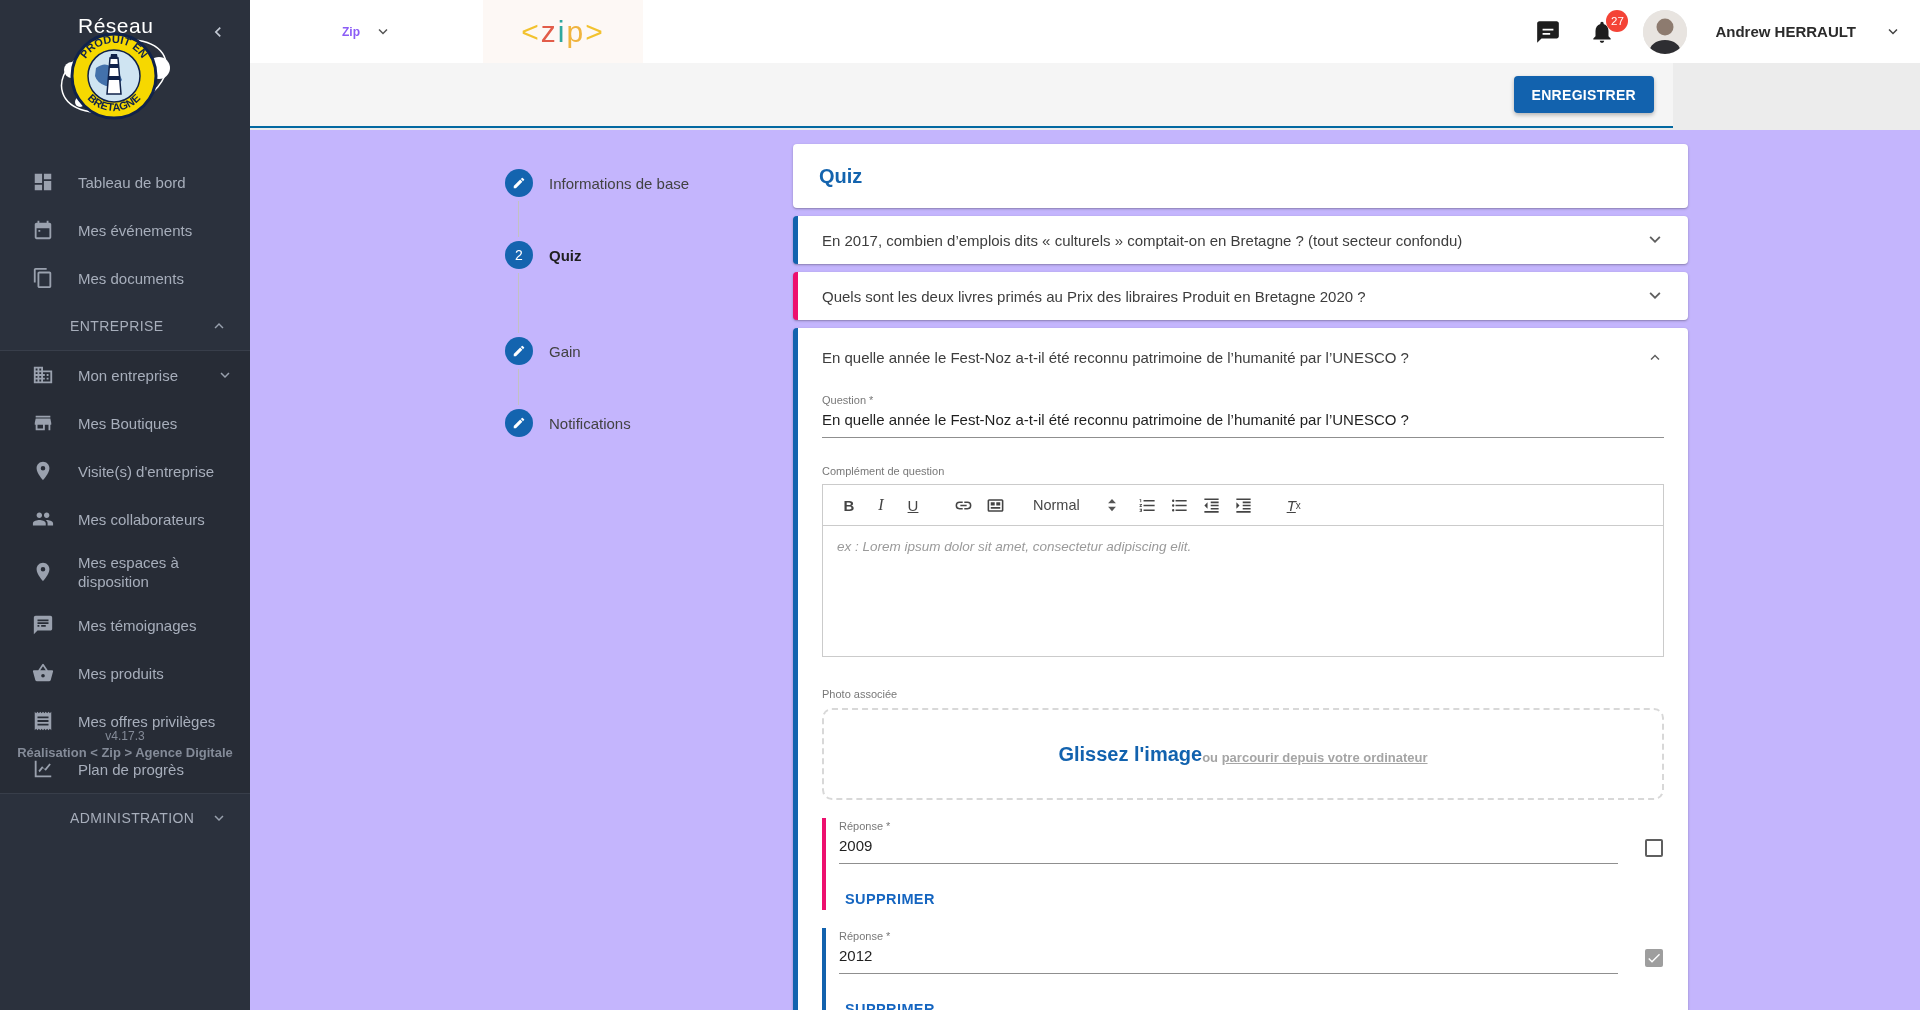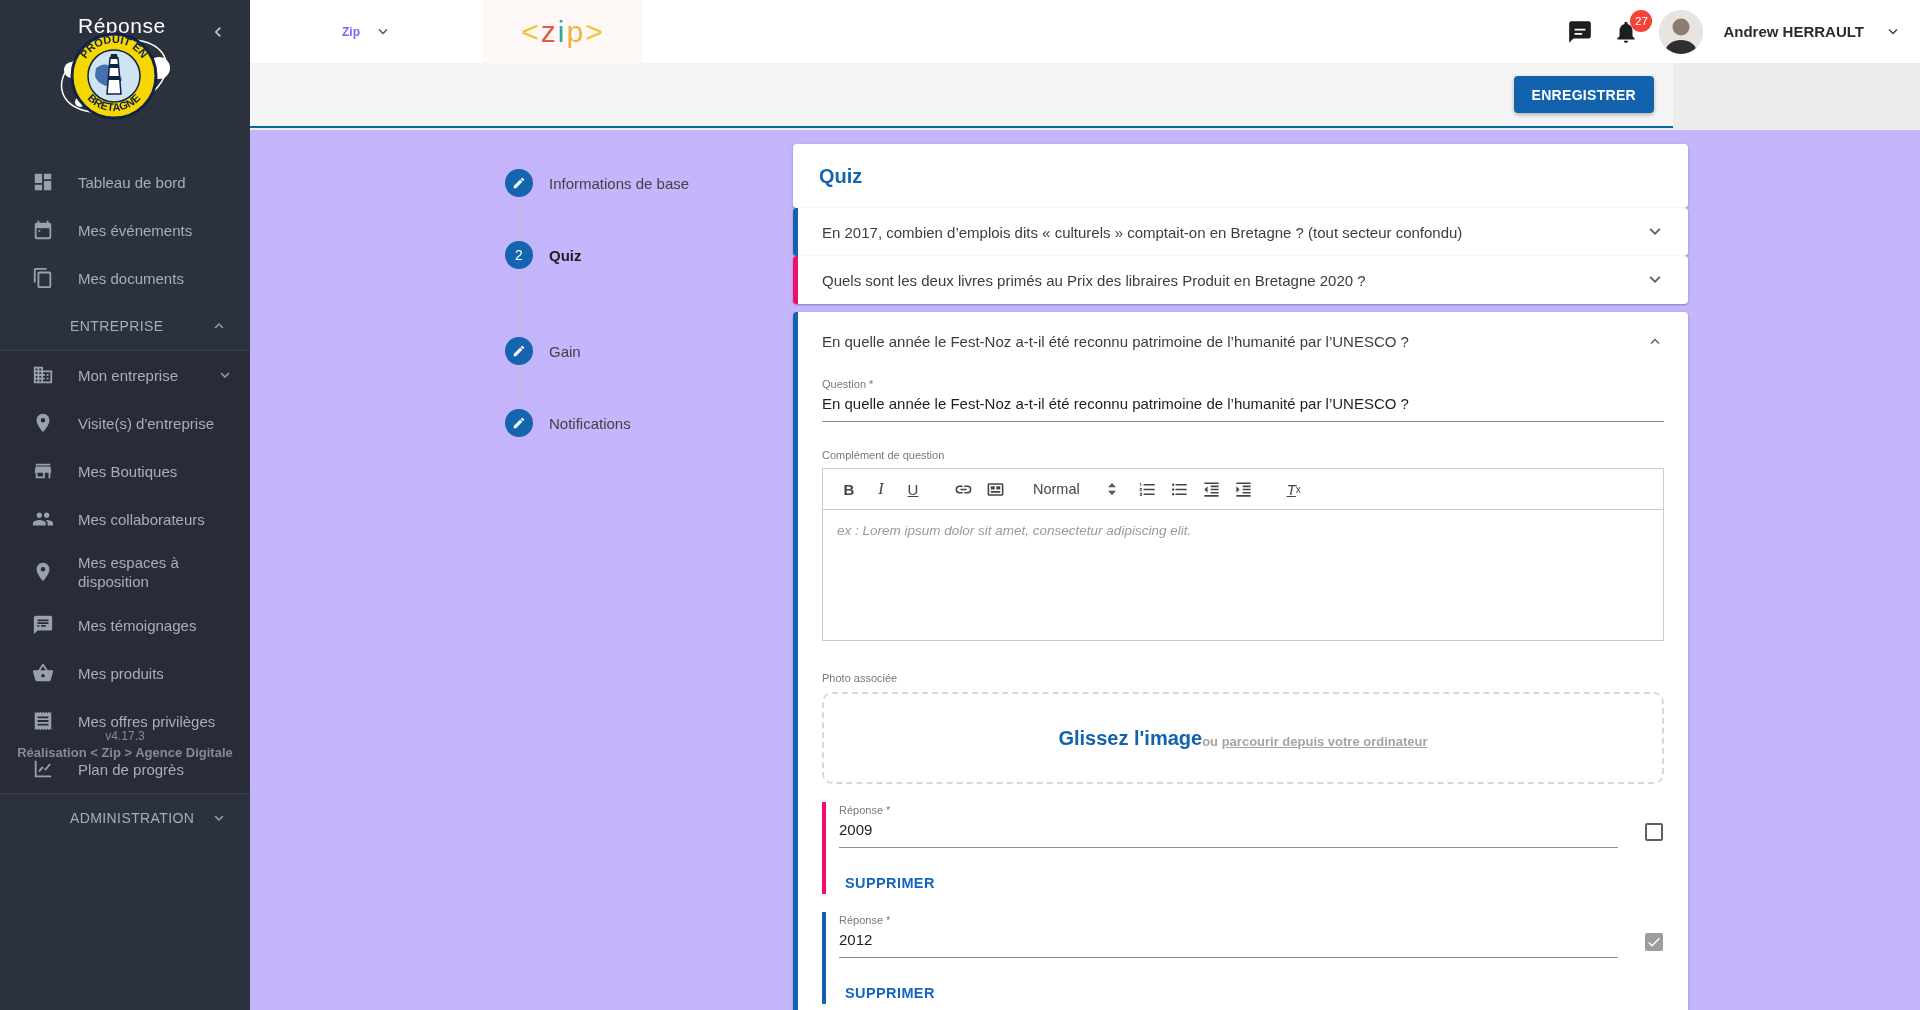--- a/index.html
+++ b/index.html
@@ -26,21 +26,21 @@
   .side-footer { position:absolute; bottom:250px; left:0; width:100%; text-align:center; color:#848b98; }
   .side-footer .ver { font-size:12px; }
   .side-footer .credit { font-size:13px; font-weight:bold; margin-top:2px;text-align:center; }
 
   
   .topbar { position:absolute; left:250px; top:0; right:0; height:63px; background:#fff; z-index:20; }
   .org-switch { position:absolute; left:92px; top:0; height:63px; display:flex; align-items:center; gap:14px; cursor:pointer; }
   .org-switch .org-name { font-size:12px; font-weight:bold; color:#8b5cf6; }
   .zip-logo { position:absolute; left:233px; top:0; width:160px; height:63px; background:#fdf8f5; display:flex; align-items:center; justify-content:center; font-size:30px; letter-spacing:2px; }
   .zl-b { color:#f2c22e; } .zl-z { color:#e25c49; } .zl-i { color:#2ea79e; } .zl-p { color:#f0b43e; }
-  .top-right { position:absolute; right:18px; top:0; height:63px; display:flex; align-items:center; gap:20px; }
+  .top-right { position:absolute; right:18px; top:0; height:63px; display:flex; align-items:center; gap:28px; }
   .tico { width:26px; height:26px; color:#1e1e1e; cursor:pointer; position:relative; }
   .tico svg { width:26px; height:26px; display:block; }
   .nbadge { position:absolute; top:-9px; right:-13px; min-width:22px; height:22px; border-radius:11px; background:#f44336; color:#fff; font-size:11.5px; display:flex; align-items:center; justify-content:center; padding:0 4px; }
   .avatar { width:44px; height:44px; border-radius:50%; background:#e3e3e3; overflow:hidden; position:relative; cursor:pointer; flex:none; }
   .avatar svg { width:44px; height:44px; display:block; }
   .user-name { font-size:15px; font-weight:bold; color:#2b2b2b; }
   .user-chev { color:#444; }
 
   
   .band { position:absolute; left:250px; top:63px; width:1423px; height:65px; background:#f5f5f5; border-bottom:2px solid #0369a1; z-index:10; }
@@ -56,21 +56,21 @@
   .step-circle svg { width:14px; height:14px; }
   .step-label { margin-left:16px; font-size:15px; color:#424242; white-space:nowrap; }
   .step.active .step-label { font-weight:bold; color:#1f1f1f; }
   .connector { position:absolute; left:13px; width:1px; background:#c2c2c2; }
 
   
   .card-col { position:absolute; left:543px; top:14px; width:895px; }
   .elev { background:#fff; border-radius:4px; box-shadow:0 1px 3px rgba(0,0,0,.2),0 1px 1px rgba(0,0,0,.12); }
   .quiz-head { height:64px; display:flex; align-items:center; padding:0 26px; }
   .quiz-title { color:#1464ae; font-size:20px; font-weight:bold; }
-  .acc { height:48px; display:flex; align-items:center; padding:0 22px 0 24px; cursor:pointer; }
+  .acc { margin-top:8px; height:48px; display:flex; align-items:center; padding:0 22px 0 24px; cursor:pointer; }
   .acc-blue { border-left:5px solid #1262ae; }
   .acc-pink { border-left:5px solid #ed0f6e; }
   .acc-q { font-size:15px; color:#3d3d3d; }
   .acc .chev { margin-left:auto; color:#5e5e5e; }
   .acc .chev svg { width:22px; height:22px; }
 
   .acc-open { margin-top:8px; border-left:5px solid #1262ae; padding:0 24px 40px 24px; height:740px; }
   .acc-open-head { height:58px; display:flex; align-items:center; cursor:pointer; }
   .flabel { font-size:11px; color:#787878; }
   .q-input { width:100%; border:none; outline:none; background:transparent; border-bottom:1px solid #8f8f8f; font-family:inherit; font-size:15px; color:#1f1f1f; padding:5px 0 9px; }
@@ -109,21 +109,21 @@
 </head>
 <body>
 
 <aside class="sidebar">
   <span class="side-collapse">
     <svg viewBox="0 0 24 24" width="20" height="20">
         <path fill="currentColor" d="M15.4 7.4 14 6l-6 6 6 6 1.4-1.4L10.8 12z"></path>
       </svg>
   </span>
   <div class="logo-wrap">
-    <span class="logo-reseau">Réponse</span>
+    <span class="logo-reseau">Réseau</span>
     <svg class="badge" viewBox="0 0 112 100">
       <ellipse cx="56" cy="52" rx="54" ry="34" fill="none" stroke="#fff" stroke-width="1.5" transform="rotate(-18 56 52)"></ellipse>
       <circle cx="14" cy="46" r="8" fill="#fff"></circle>
       <circle cx="101" cy="44" r="11" fill="#fff"></circle>
       <circle cx="22" cy="78" r="5" fill="#fff"></circle>
       <circle cx="56" cy="52" r="42" fill="#f6d800" stroke="#10224a" stroke-width="3"></circle>
       <circle cx="56" cy="52" r="26" fill="#cfe4f2" stroke="#10224a" stroke-width="1.5"></circle>
       <path id="arcTop" d="M 23 52 A 33 33 0 0 1 89 52" fill="none"></path>
       <text font-size="11" font-weight="bold" fill="#10224a"><textPath href="#arcTop" startOffset="50%" text-anchor="middle">PRODUIT EN</textPath></text>
       <path id="arcBot" d="M 21 52 A 35 35 0 0 0 91 52" fill="none"></path>
@@ -181,32 +181,32 @@
         <span class="lbl">Mon entreprise</span>
         <span class="chev item-chev">
             <svg viewBox="0 0 24 24">
               <path fill="currentColor" d="m12 16 6-6-1.4-1.4L12 13.2 7.4 8.6 6 10z"></path>
             </svg>
           </span>
       </div>
       <div class="nav-item">
         <span class="ni">
             <svg viewBox="0 0 24 24">
+              <path fill="currentColor" d="M20 4H4v2h16V4zm1 10v-2l-1-5H4l-1 5v2h1v6h10v-6h4v6h2v-6h1zm-9 4H6v-4h6v4z"></path>
+            </svg>
+          </span>
+        <span class="lbl">Mes Boutiques</span>
+      </div>
+      <div class="nav-item">
+        <span class="ni">
+            <svg viewBox="0 0 24 24">
               <path fill="currentColor" d="M12 2C8.13 2 5 5.13 5 9c0 5.25 7 13 7 13s7-7.75 7-13c0-3.87-3.13-7-7-7zm0 9.5A2.5 2.5 0 1 1 12 6.5a2.5 2.5 0 0 1 0 5z"></path>
             </svg>
           </span>
         <span class="lbl">Visite(s) d'entreprise</span>
-      </div>
-      <div class="nav-item">
-        <span class="ni">
-            <svg viewBox="0 0 24 24">
-              <path fill="currentColor" d="M20 4H4v2h16V4zm1 10v-2l-1-5H4l-1 5v2h1v6h10v-6h4v6h2v-6h1zm-9 4H6v-4h6v4z"></path>
-            </svg>
-          </span>
-        <span class="lbl">Mes Boutiques</span>
       </div>
       <div class="nav-item">
         <span class="ni">
             <svg viewBox="0 0 24 24">
               <path fill="currentColor" d="M16 11c1.66 0 2.99-1.34 2.99-3S17.66 5 16 5c-1.66 0-3 1.34-3 3s1.34 3 3 3zm-8 0c1.66 0 2.99-1.34 2.99-3S9.66 5 8 5C6.34 5 5 6.34 5 8s1.34 3 3 3zm0 2c-2.33 0-7 1.17-7 3.5V19h14v-2.5c0-2.33-4.67-3.5-7-3.5zm8 0c-.29 0-.62.02-.97.05 1.16.84 1.97 1.97 1.97 3.45V19h6v-2.5c0-2.33-4.67-3.5-7-3.5z"></path>
             </svg>
           </span>
         <span class="lbl">Mes collaborateurs</span>
       </div>
       <div class="nav-item two-line" style="width:250px;">

